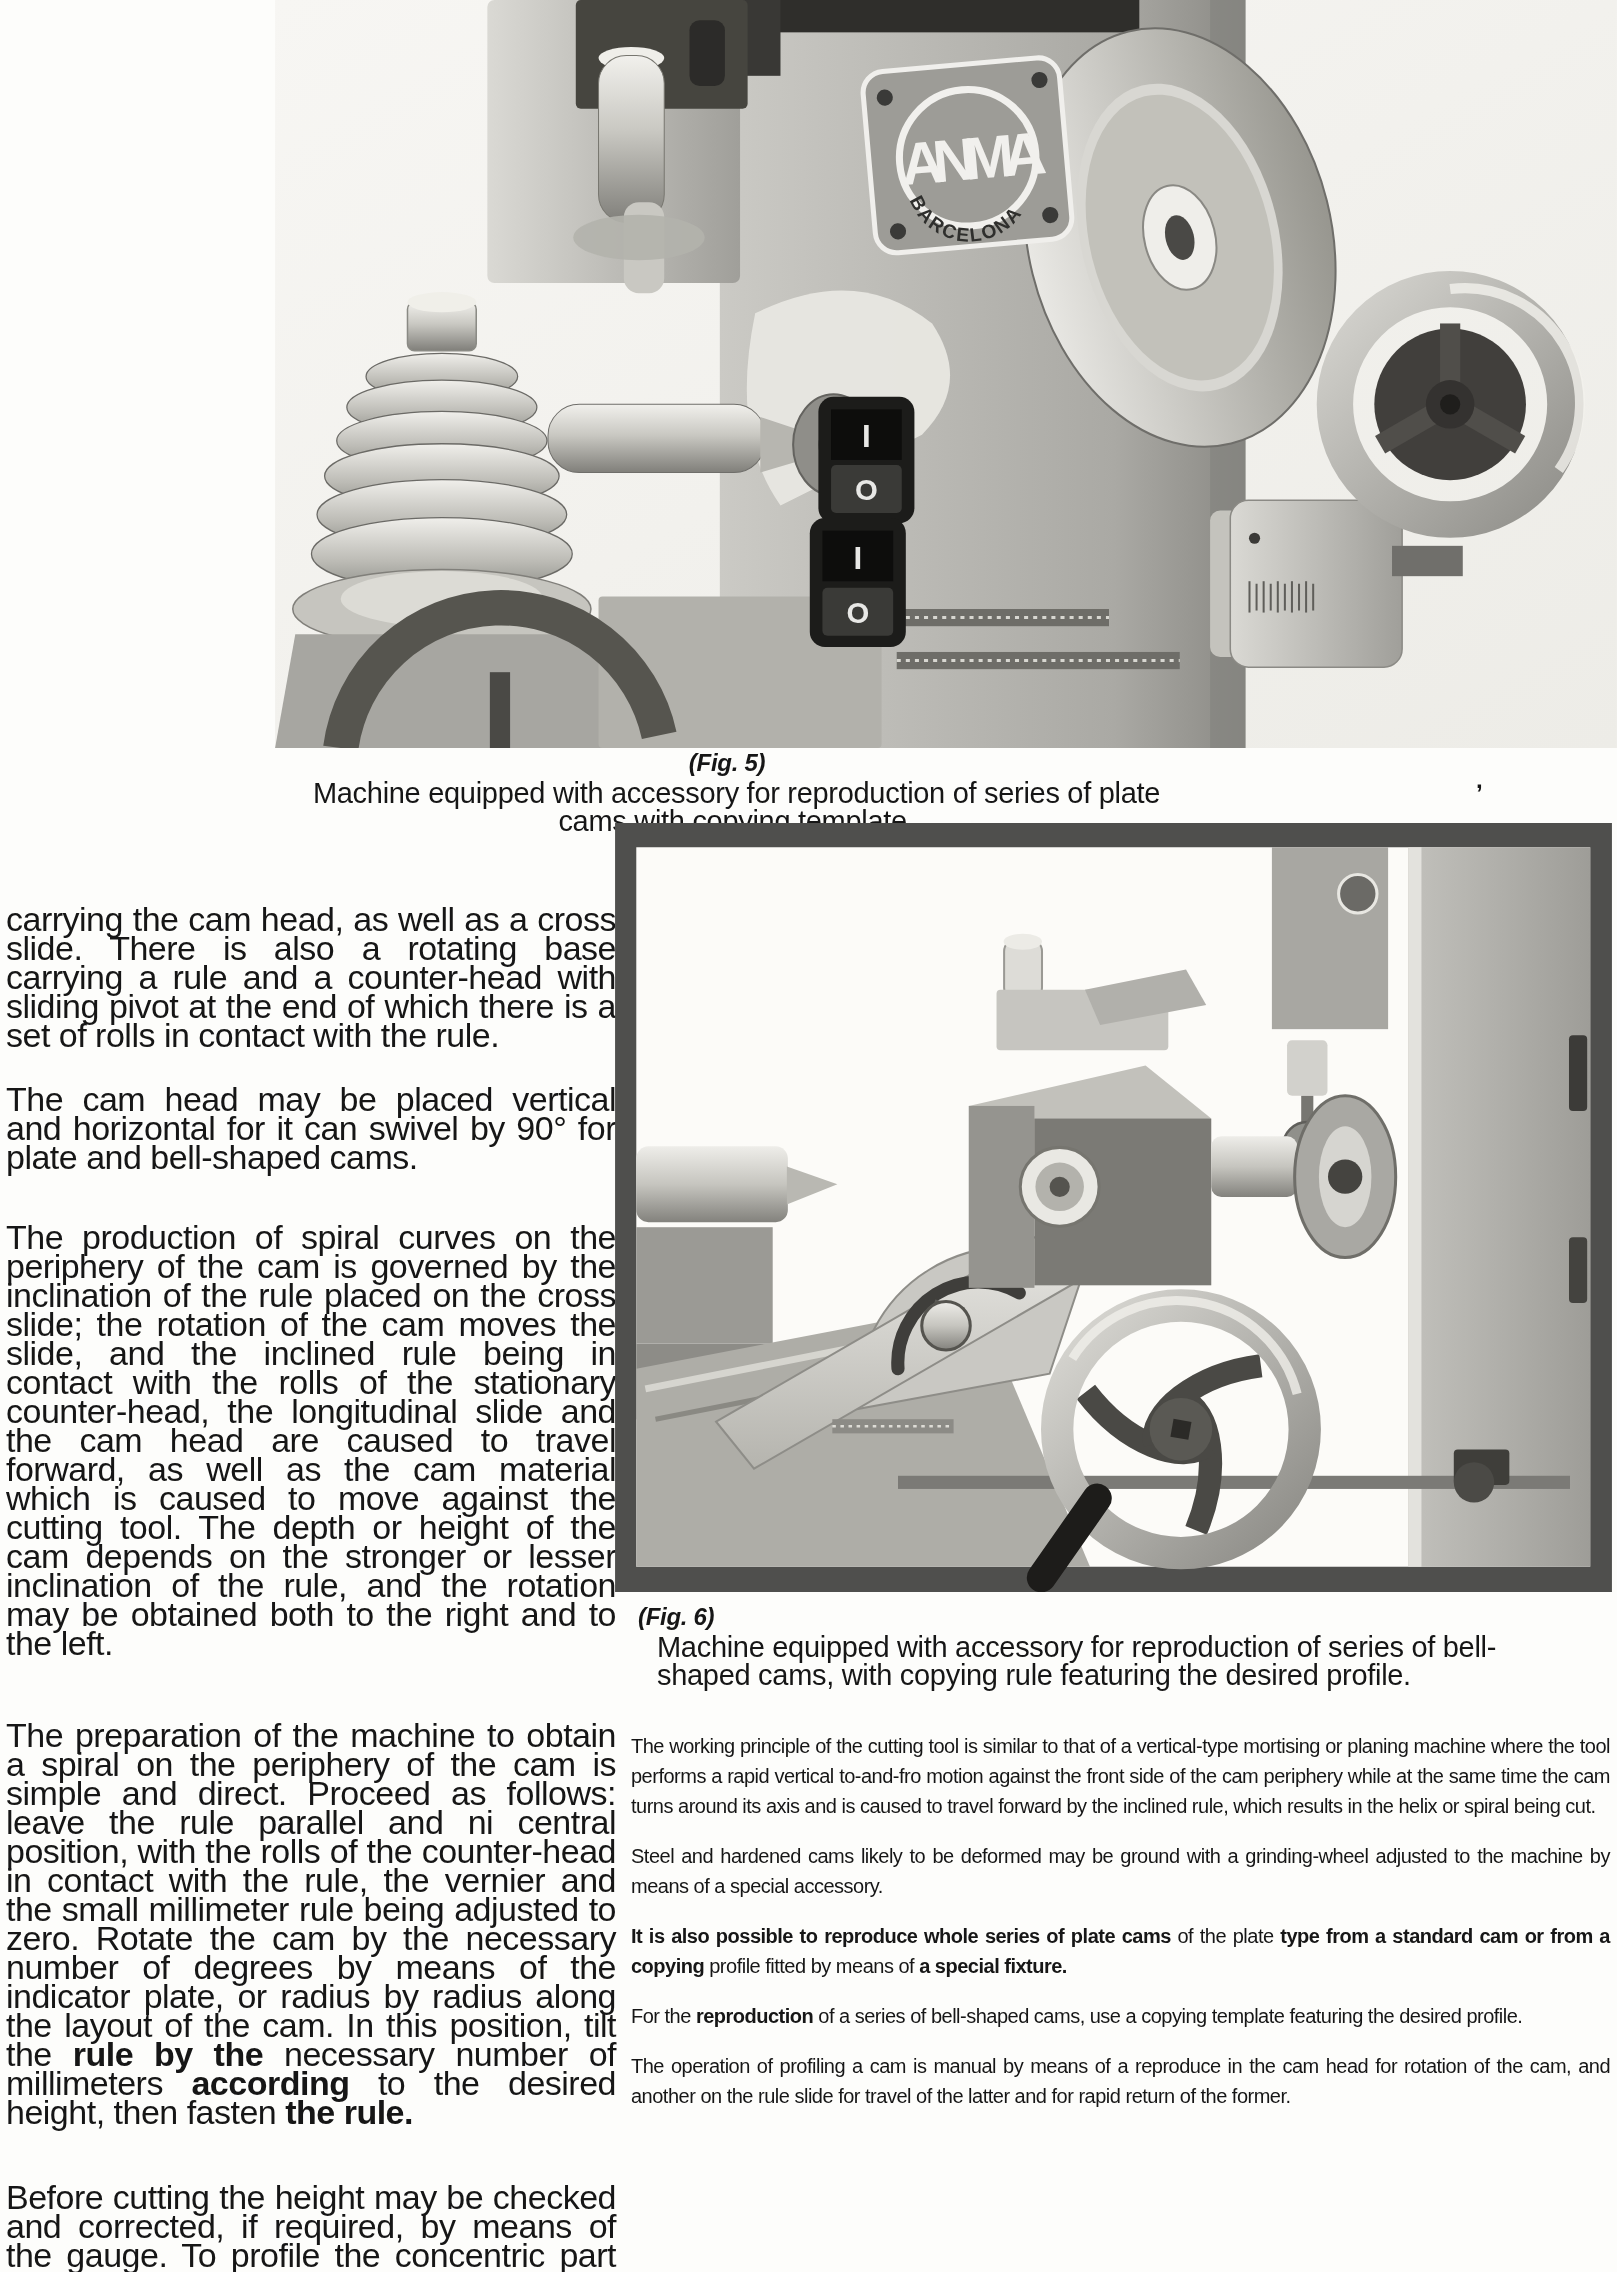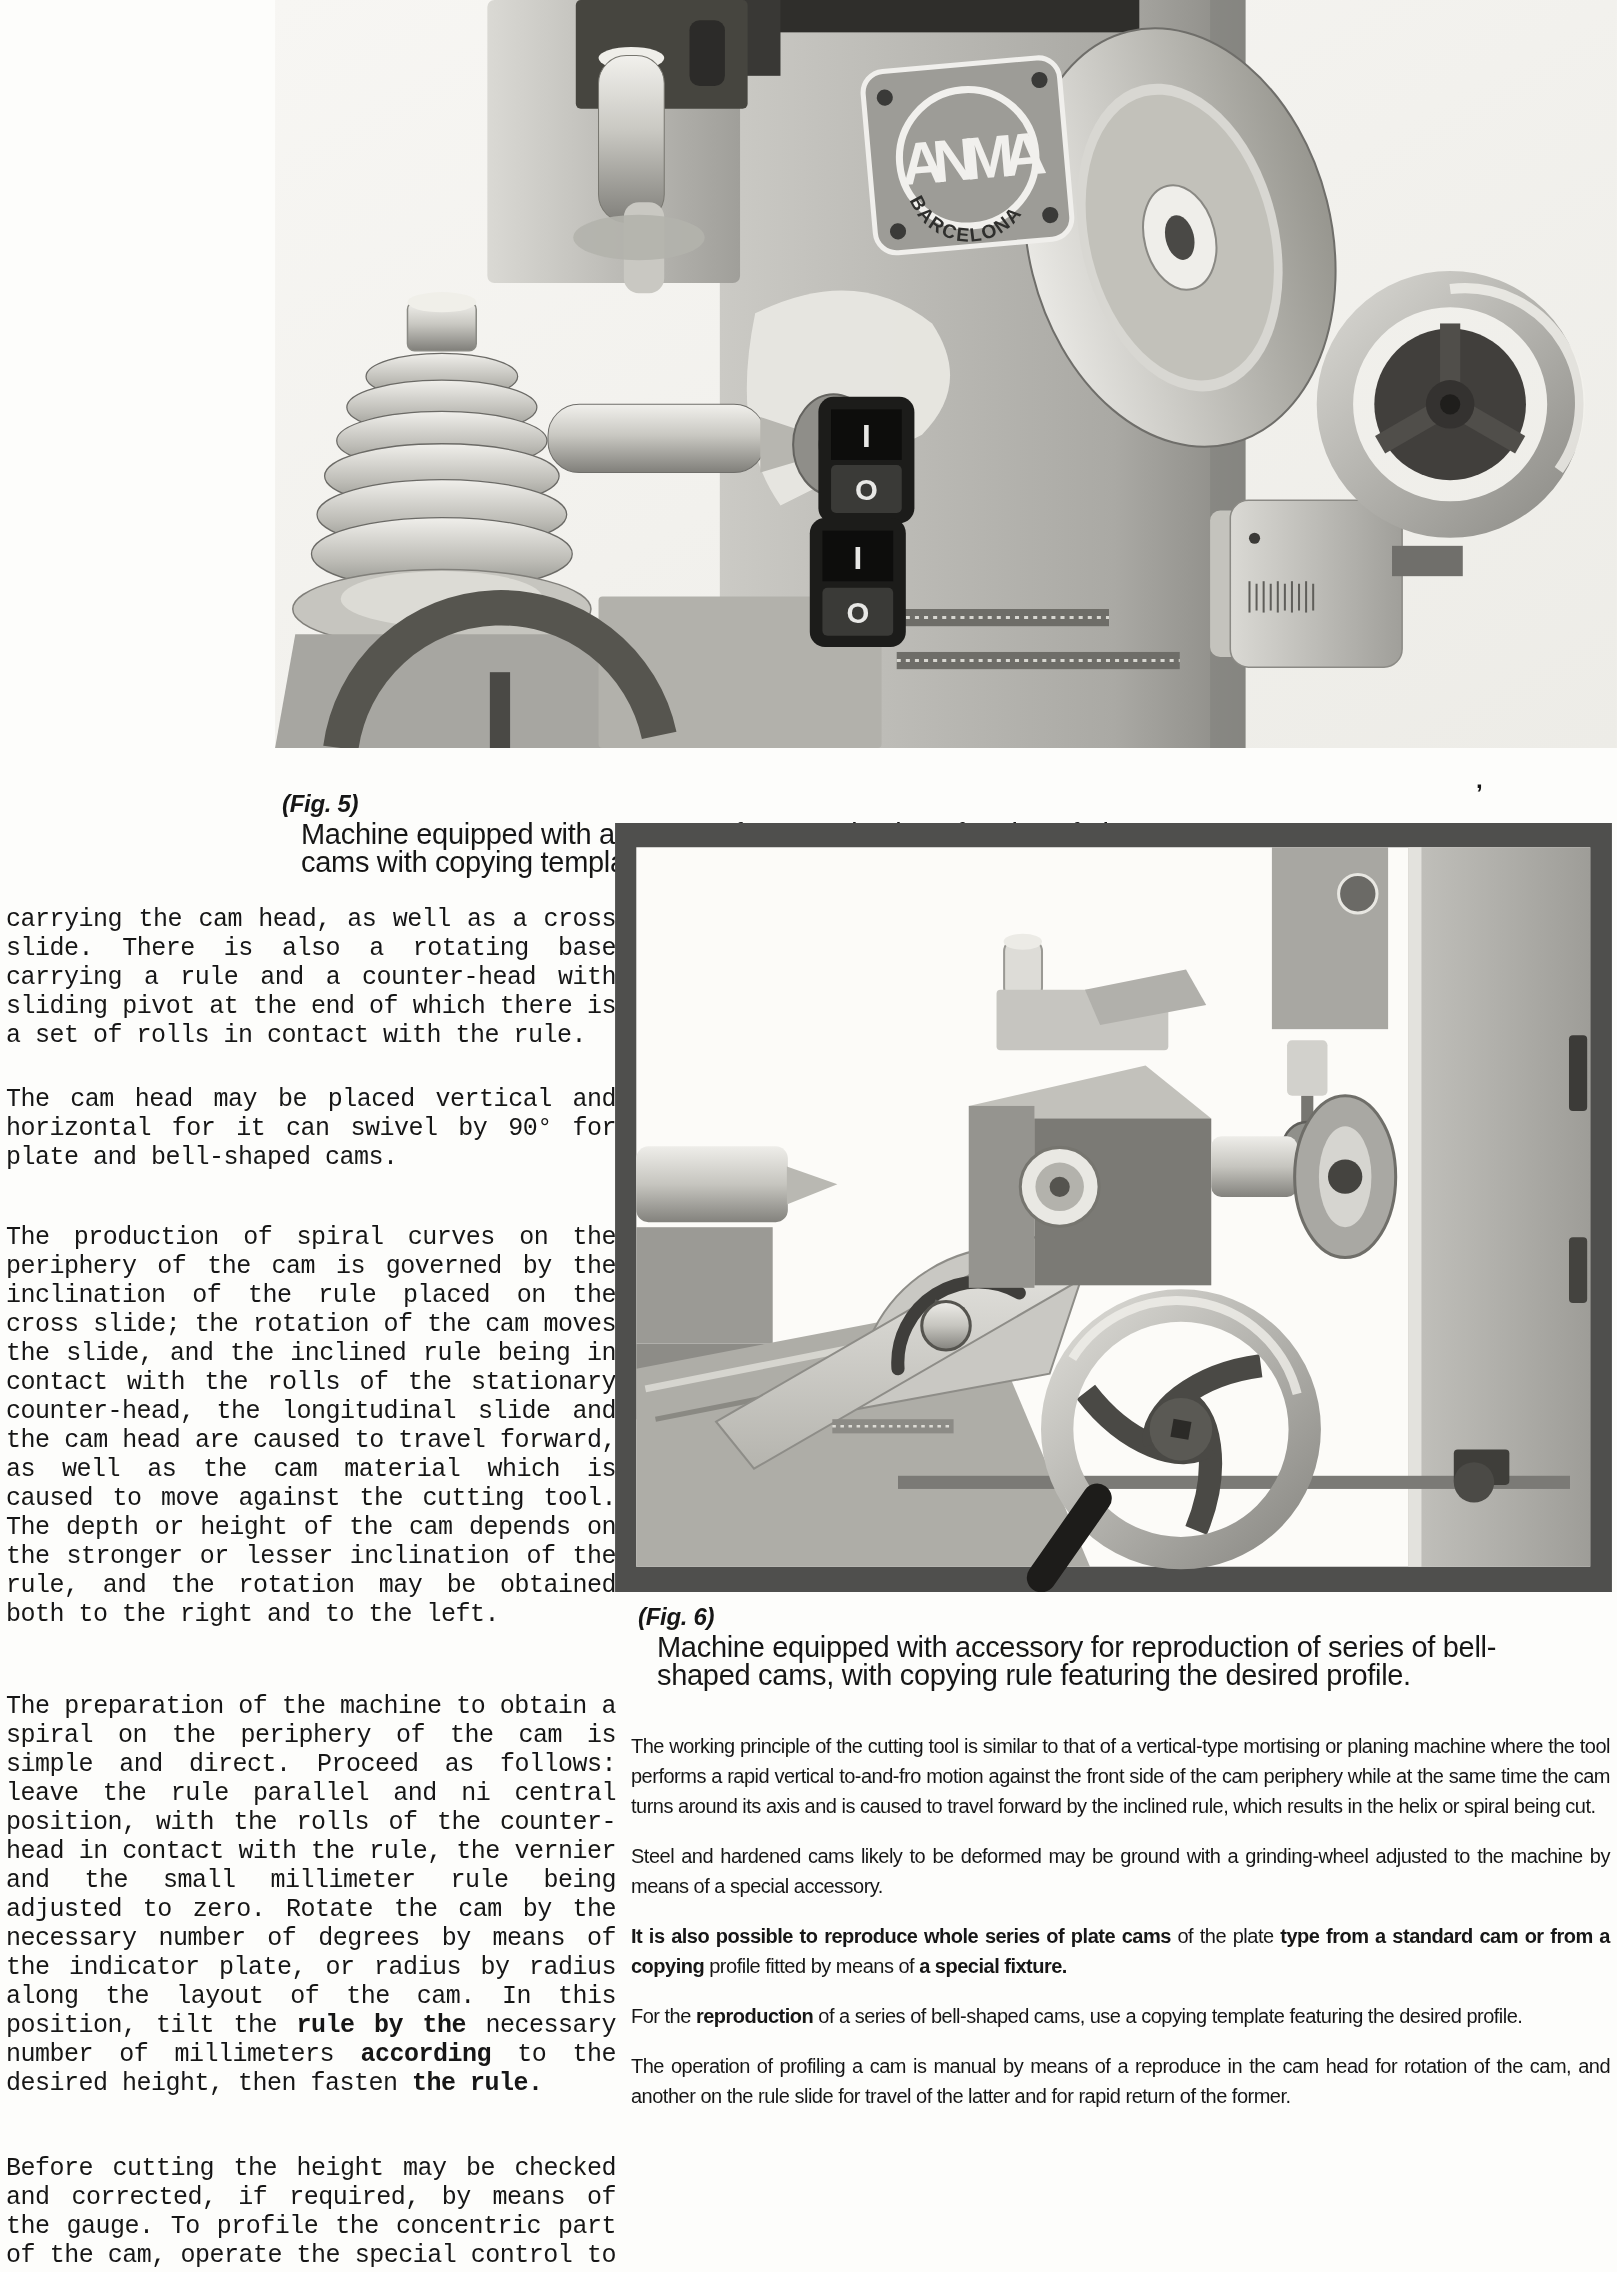--- a/index.html
+++ b/index.html
@@ -7,27 +7,27 @@
     width:1618px;height:2273px;position:relative;overflow:hidden;
     background:#fdfdfb;color:#161616;
     font-family:"Liberation Sans", sans-serif;
   }
   .photo1{position:absolute;left:275px;top:0;width:1342px;height:748px;}
   .photo2{position:absolute;left:615px;top:823px;width:997px;height:769px;}
   .photo1 svg,.photo2 svg{display:block;width:100%;height:100%;}
   .caption{position:absolute;letter-spacing:-0.3px;}
   .caption .cap-label{font-style:italic;font-weight:700;font-size:24px;line-height:27px;}
   .caption .cap-text{font-size:29px;line-height:28px;margin-left:19px;margin-top:3px;}
-  .caption5{left:282px;top:790px;width:890px;}
+  .caption5{left:282px;top:749px;width:890px;text-align:center;}
   .caption6{left:638px;top:1603px;width:900px;}
   .stray{position:absolute;left:1476px;top:766px;font-size:24px;font-weight:700;}
   .col{position:absolute;}
   .col p{margin:0;text-align:justify;letter-spacing:-0.5px;}
   .col-left{left:6px;top:905px;width:610px;}
-  .col-left p{font-size:25px;line-height:29px;font-family:Liberation Mono, monospace;}
+  .col-left p{font-size:34px;line-height:29px;}
   .col-left p:nth-of-type(1){margin-bottom:35px;}
   .col-left p:nth-of-type(2){margin-bottom:51px;}
   .col-left p:nth-of-type(3){margin-bottom:63px;}
   .col-left p:nth-of-type(4){margin-bottom:56px;}
   .col-right{left:631px;top:1731px;width:979px;}
   .col-right p{font-size:20px;line-height:30px;margin-bottom:20px;}
   .col p span.b{font-weight:700;}
 </style>
 </head>
 <body>

